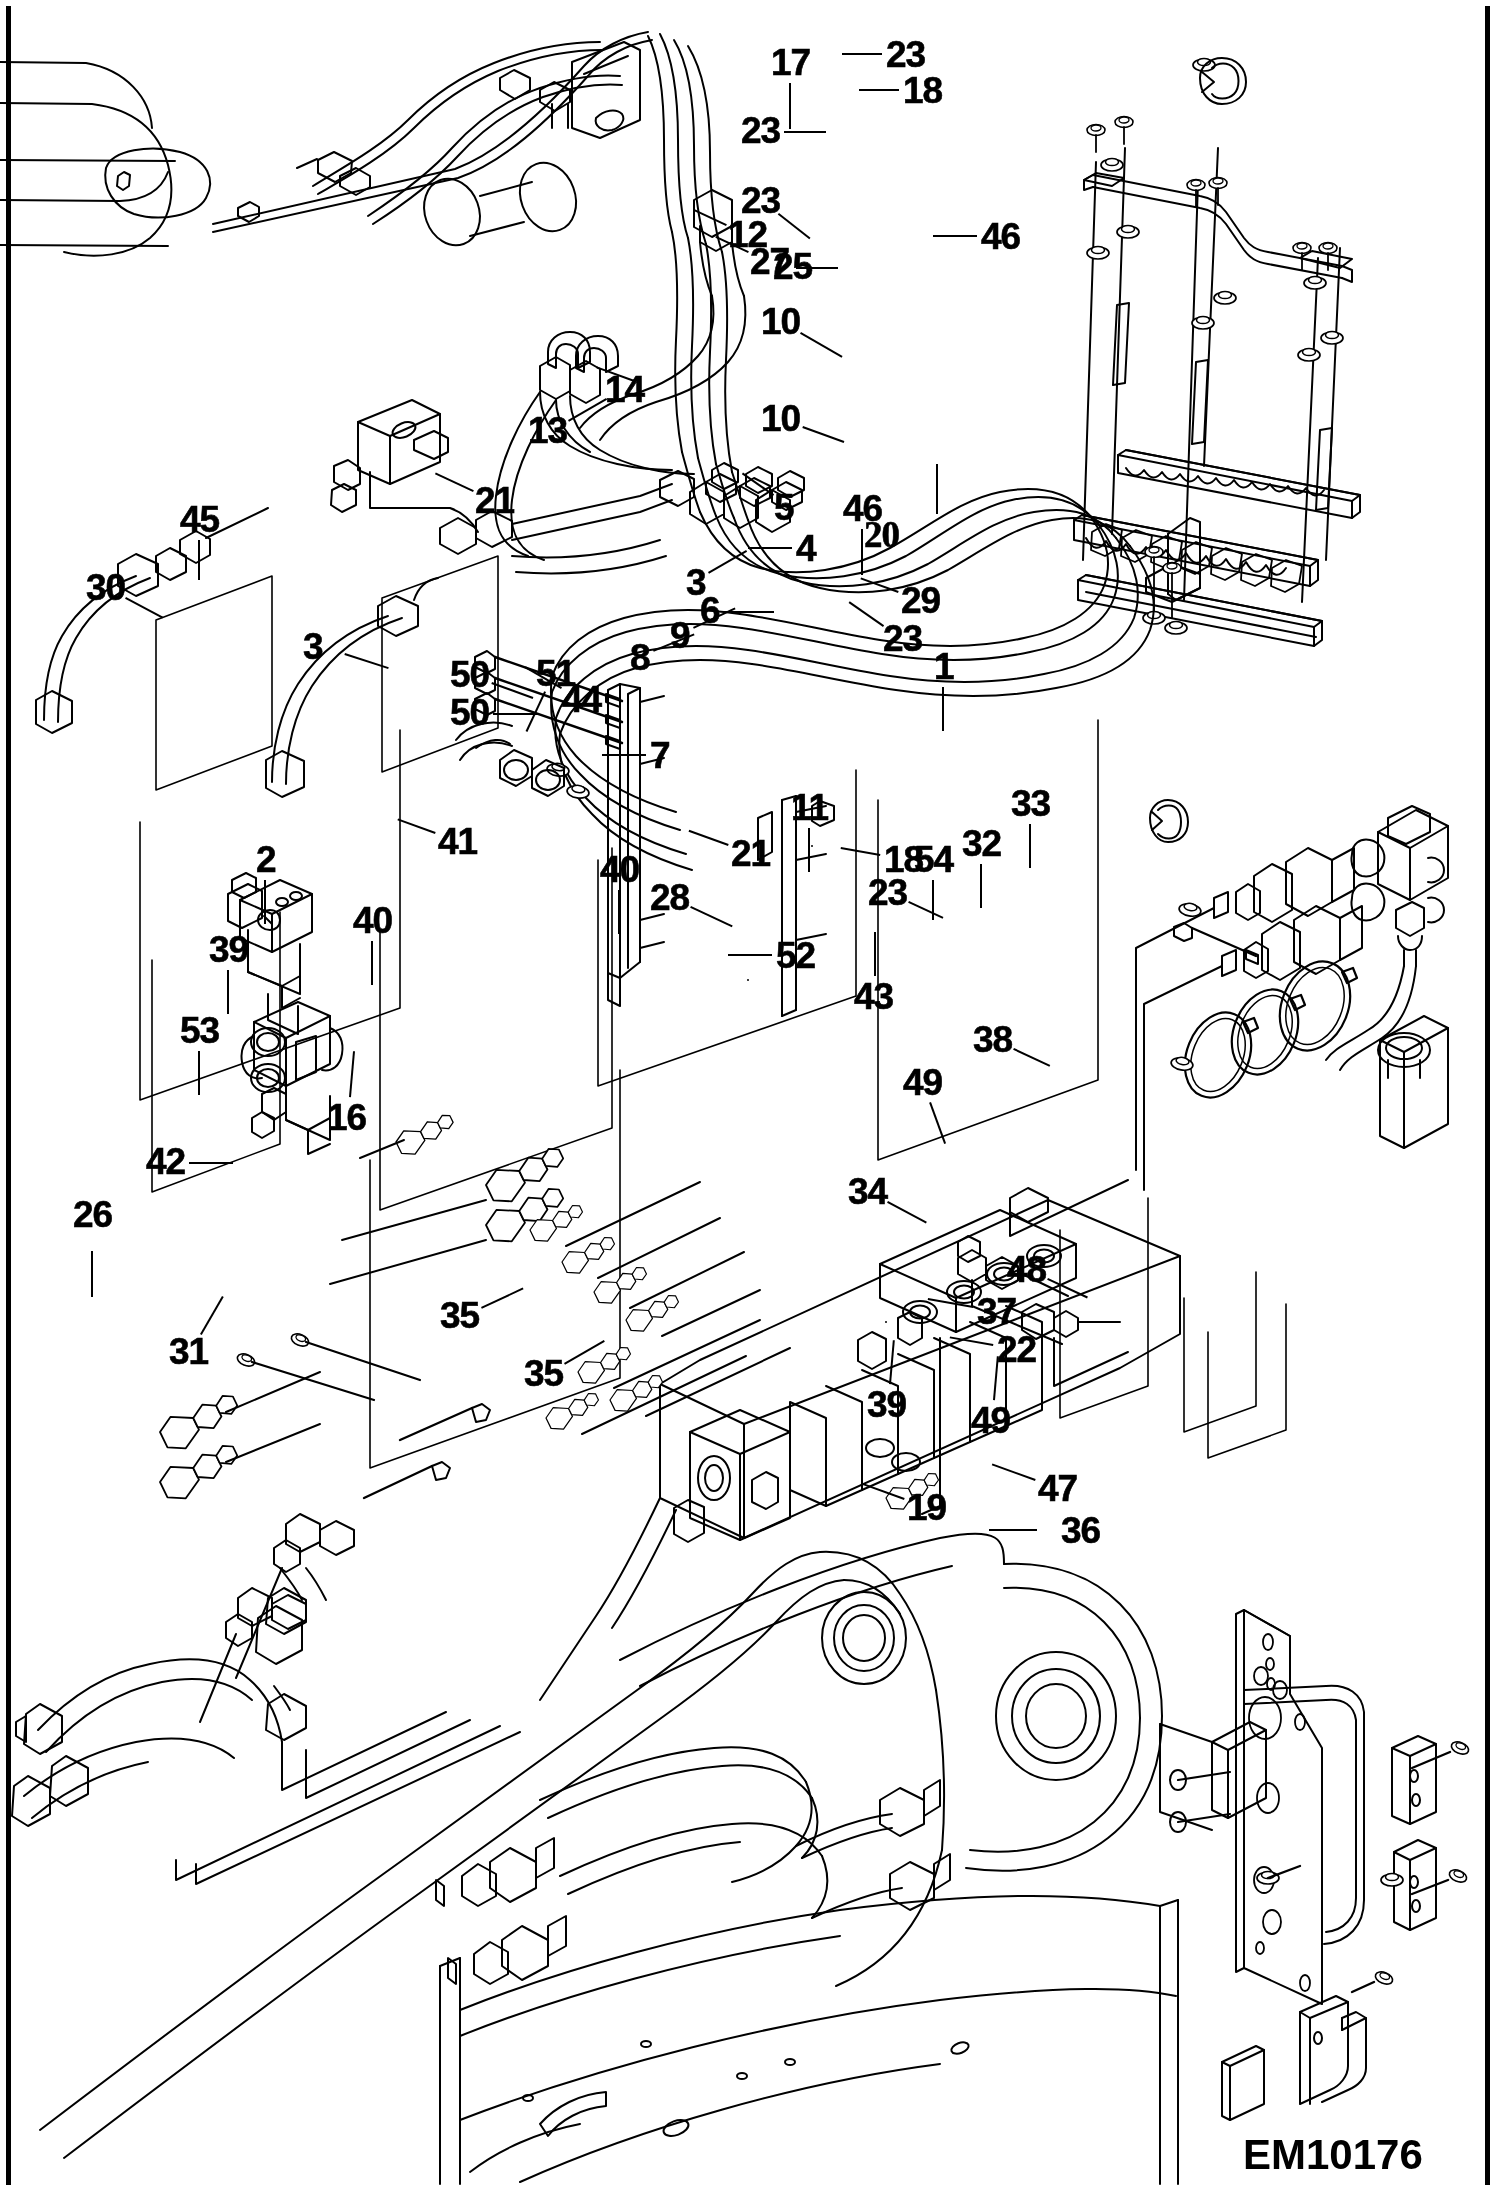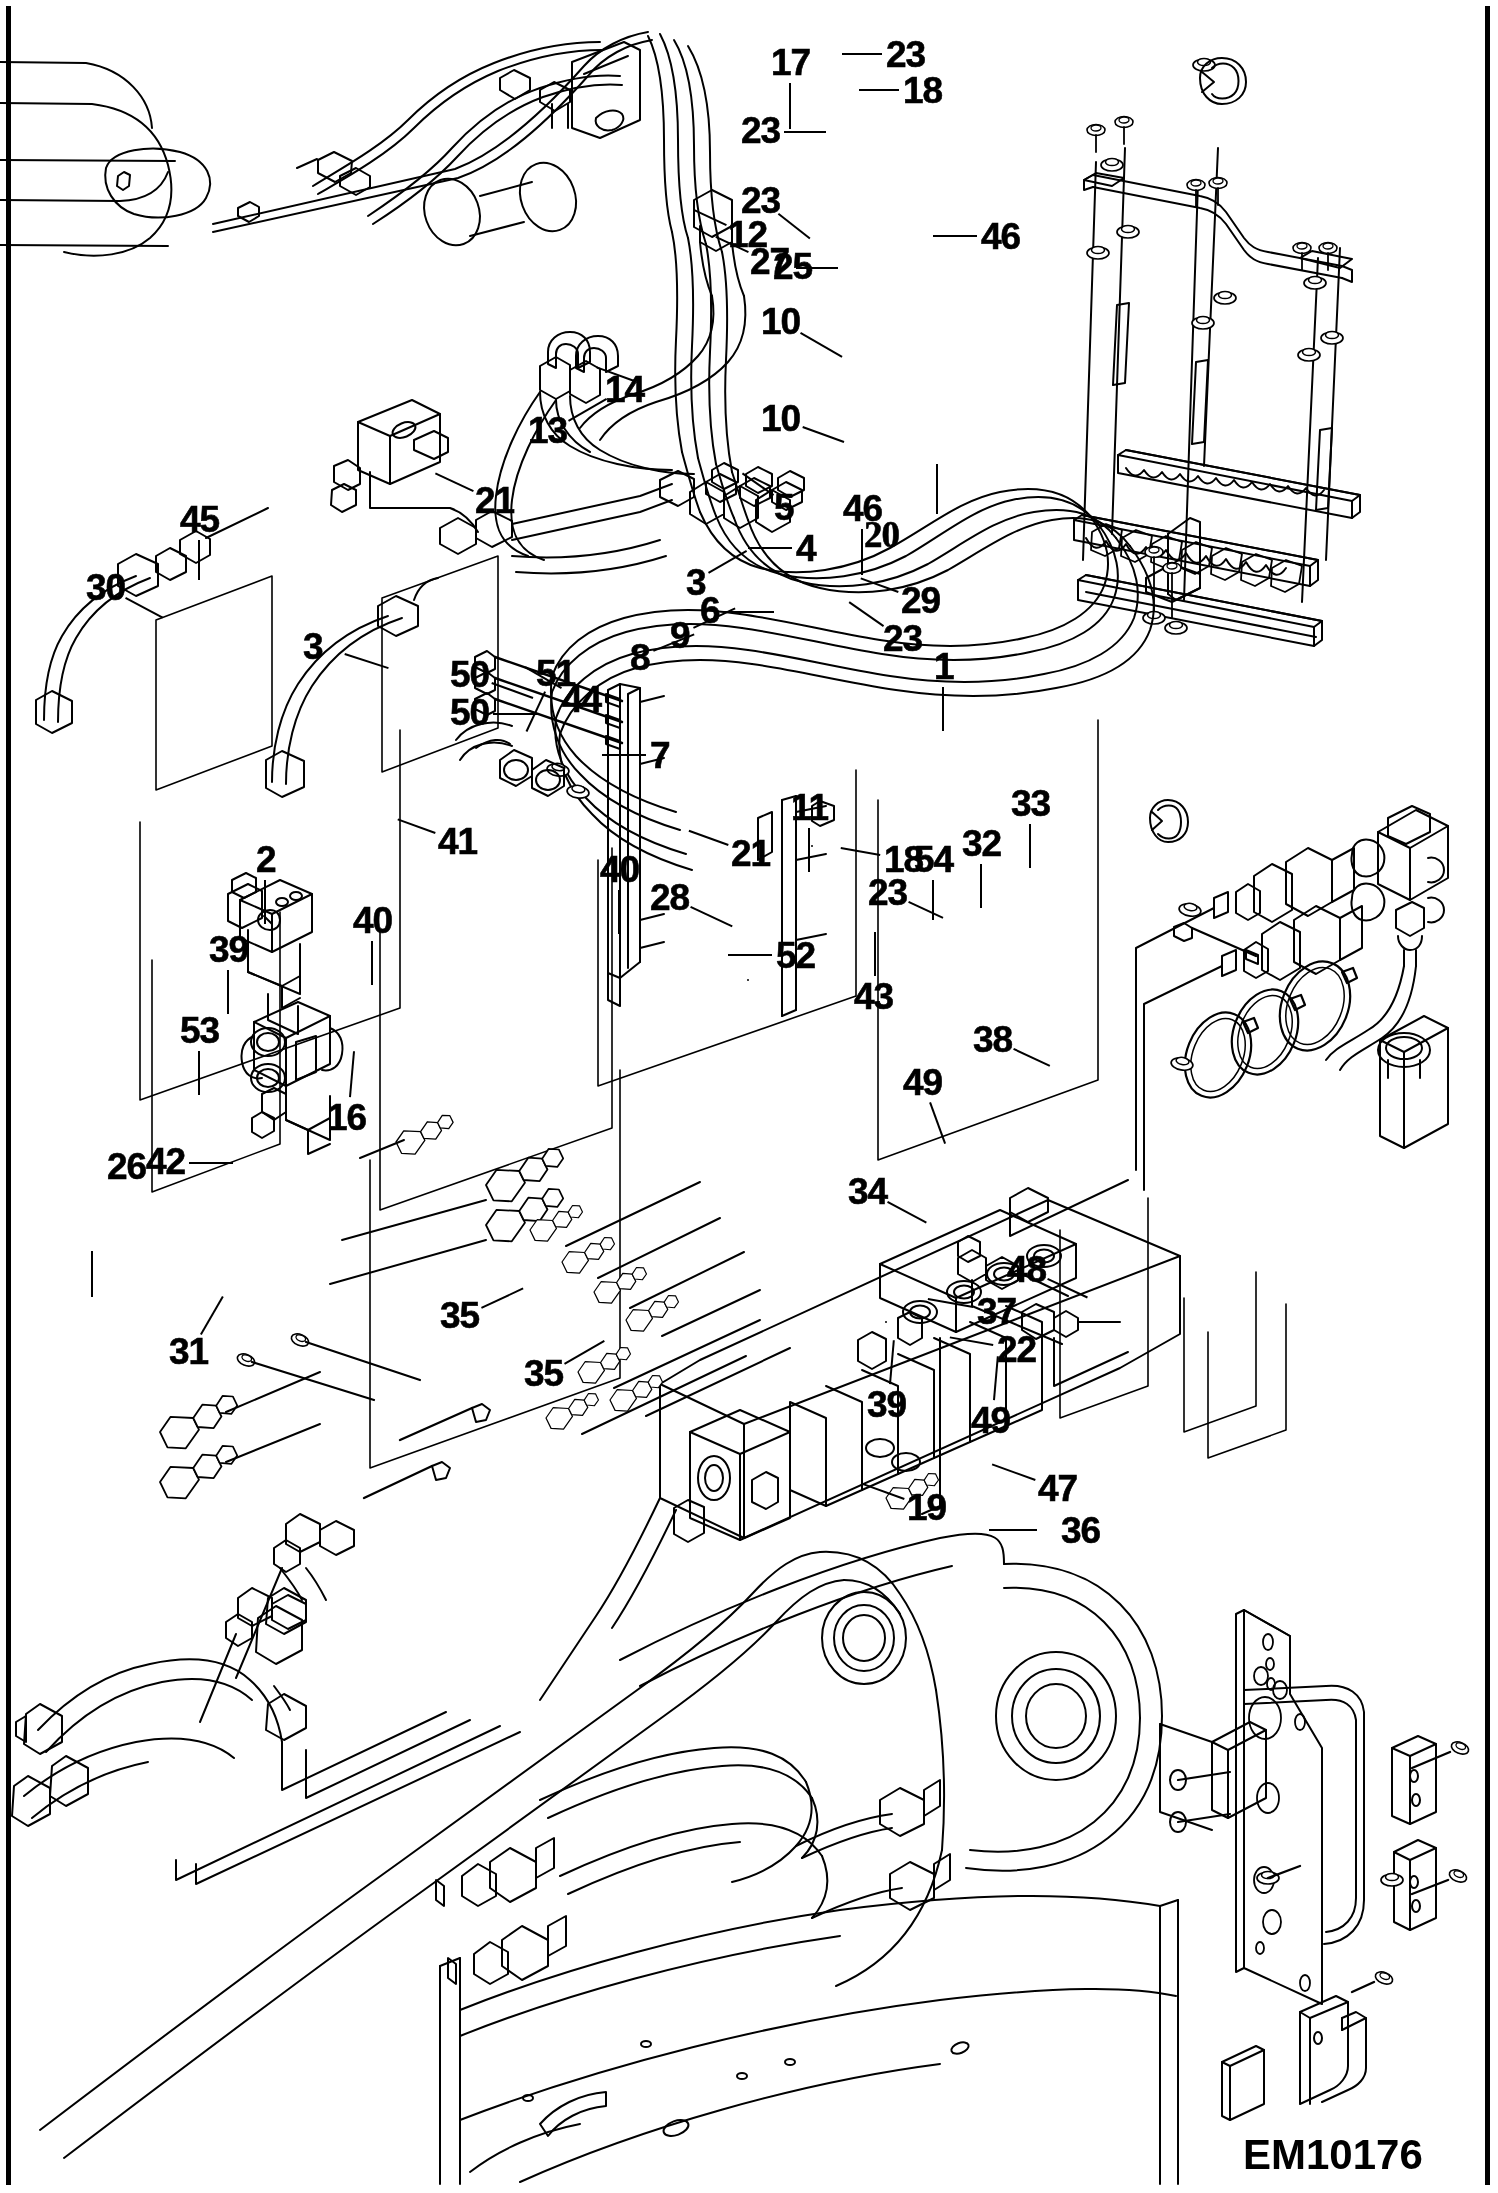--- a/index.html
+++ b/index.html
@@ -868,21 +868,21 @@
       <div class="callout" style="left: 776px; top: 937px;">52</div>
       <div class="lead" style="left: 772px; top: 955.5px; width: 44px; transform: rotate(180deg);"></div>
       <div class="callout" style="left: 854px; top: 978px;">43</div>
       <div class="lead" style="left: 873.5px; top: 976px; width: 44px; transform: rotate(270deg);"></div>
       <div class="callout" style="left: 973px; top: 1021px;">38</div>
       <div class="lead" style="left: 1013.8px; top: 1048.16px; width: 40px; transform: rotate(25deg);"></div>
       <div class="callout" style="left: 903px; top: 1064px;">49</div>
       <div class="lead" style="left: 930.537px; top: 1101.76px; width: 44px; transform: rotate(70deg);"></div>
       <div class="callout" style="left: 146px; top: 1143px;">42</div>
       <div class="lead" style="left: 189px; top: 1161.5px; width: 44px; transform: rotate(0deg);"></div>
-      <div class="callout" style="left: 73px; top: 1148px; margin-left: 34px;">26</div>
+      <div class="callout" style="left: 73px; top: 1196px;">26</div>
       <div class="lead" style="left: 92.5px; top: 1251px; width: 46px; transform: rotate(90deg);"></div>
       <div class="callout" style="left: 169px; top: 1333px;">31</div>
       <div class="lead" style="left: 200.25px; top: 1333.75px; width: 44px; transform: rotate(300deg);"></div>
       <div class="callout" style="left: 848px; top: 1173px;">34</div>
       <div class="lead" style="left: 888.249px; top: 1201.12px; width: 44px; transform: rotate(28deg);"></div>
       <div class="callout" style="left: 1007px; top: 1251px;">48</div>
       <div class="lead" style="left: 1047.8px; top: 1278.16px; width: 44px; transform: rotate(25deg);"></div>
       <div class="callout" style="left: 977px; top: 1293px;">37</div>
       <div class="lead" style="left: 973.357px; top: 1307.94px; width: 46px; transform: rotate(190deg);"></div>
       <div class="callout" style="left: 997px; top: 1331px;">22</div>

